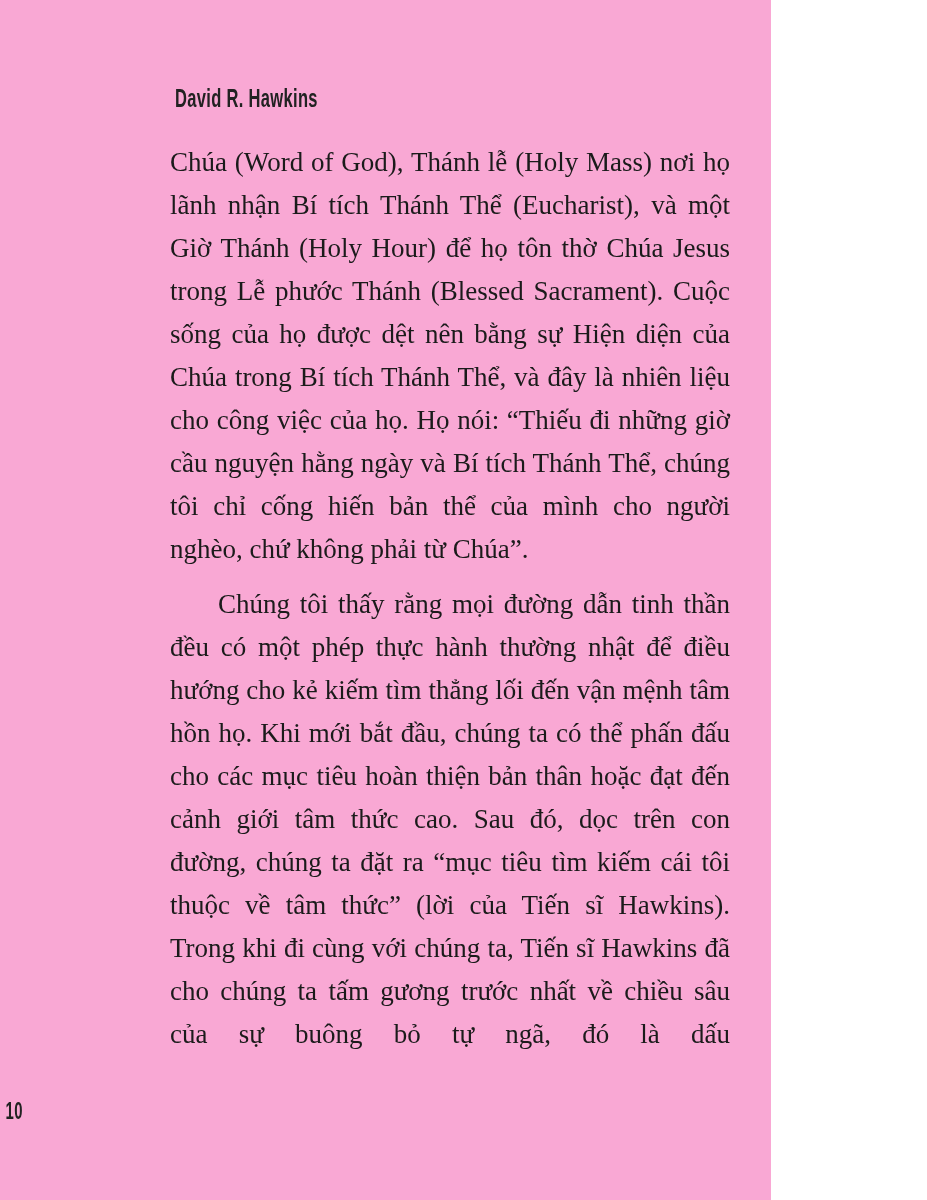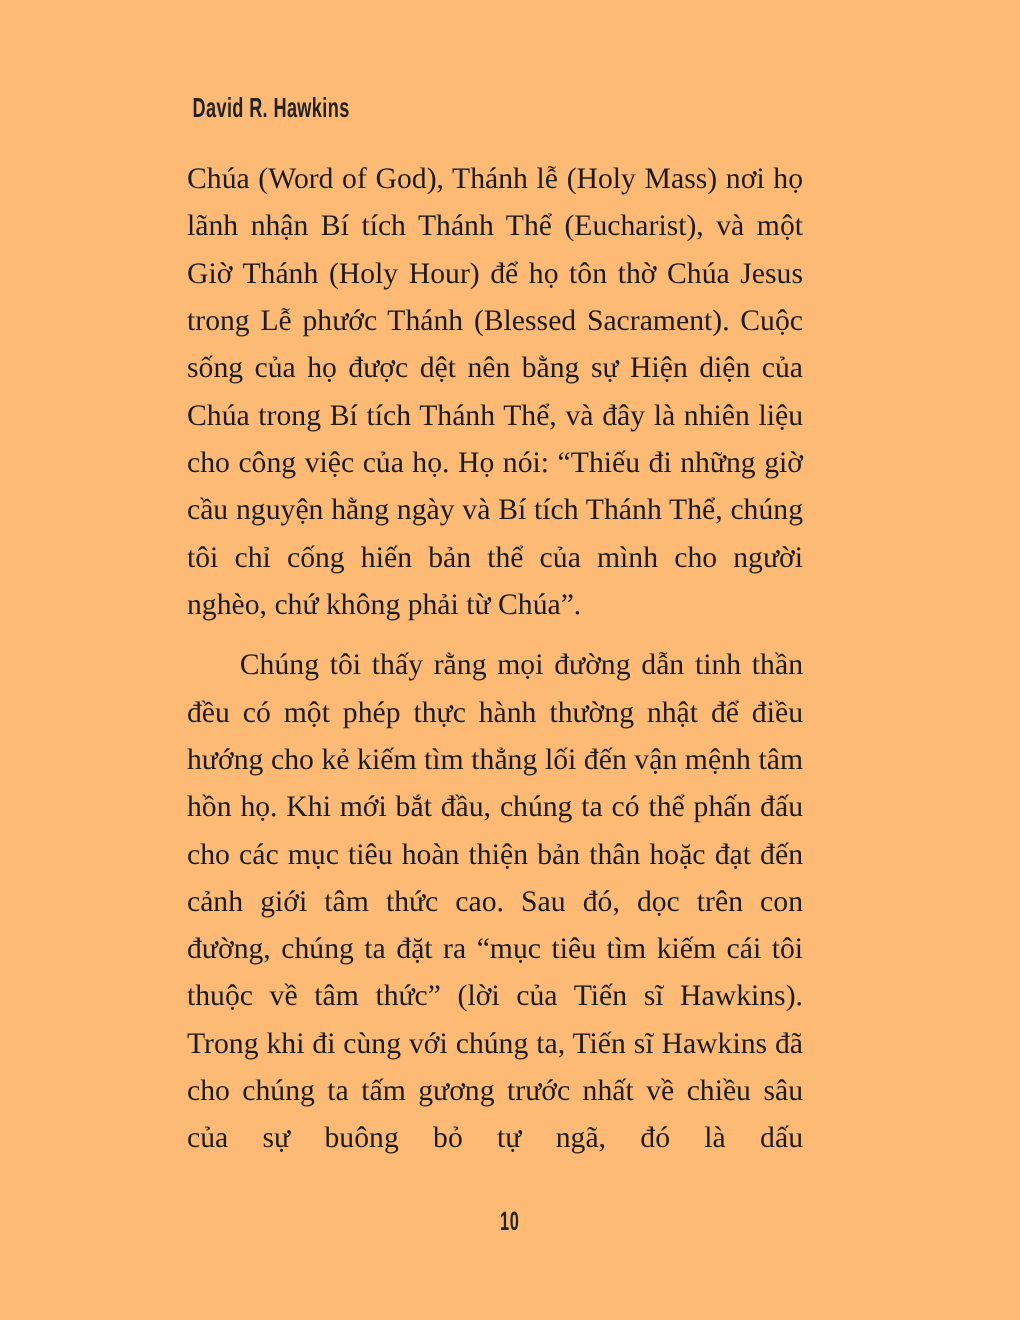--- a/index.html
+++ b/index.html
@@ -2,23 +2,23 @@
 <html lang="vi"><head>
 <meta charset="utf-8">
 <style>
   html, body {
     margin: 0;
     padding: 0;
     background: #ffffff;
   }
   .scan-page {
     position: relative;
-    width: 927px;
+    width: 771px;
     height: 1200px;
-    background: #fdba74;
+    background: #f9a8d4;
     overflow: hidden;
     font-family: "Liberation Serif", "DejaVu Serif", serif;
     color: #1a1a1a;
   }
   
   .running-header {
     position: absolute;
     left: 175px;
     top: 84px;
     white-space: nowrap;
@@ -56,21 +56,21 @@
   
   .para-continues {
     text-align-last: justify;
   }
   
   .page-footer {
     position: absolute;
     left: 0;
     top: 1097px;
     width: 927px;
-    text-align: center;
+    text-align: left;
   }
   .page-number-text {
     display: inline-block;
     font-family: "Liberation Sans", "DejaVu Sans", sans-serif;
     font-weight: bold;
     font-size: 24px;
     letter-spacing: 1px;
     color: #222222;
     transform: scaleX(0.62);
     transform-origin: center top;

